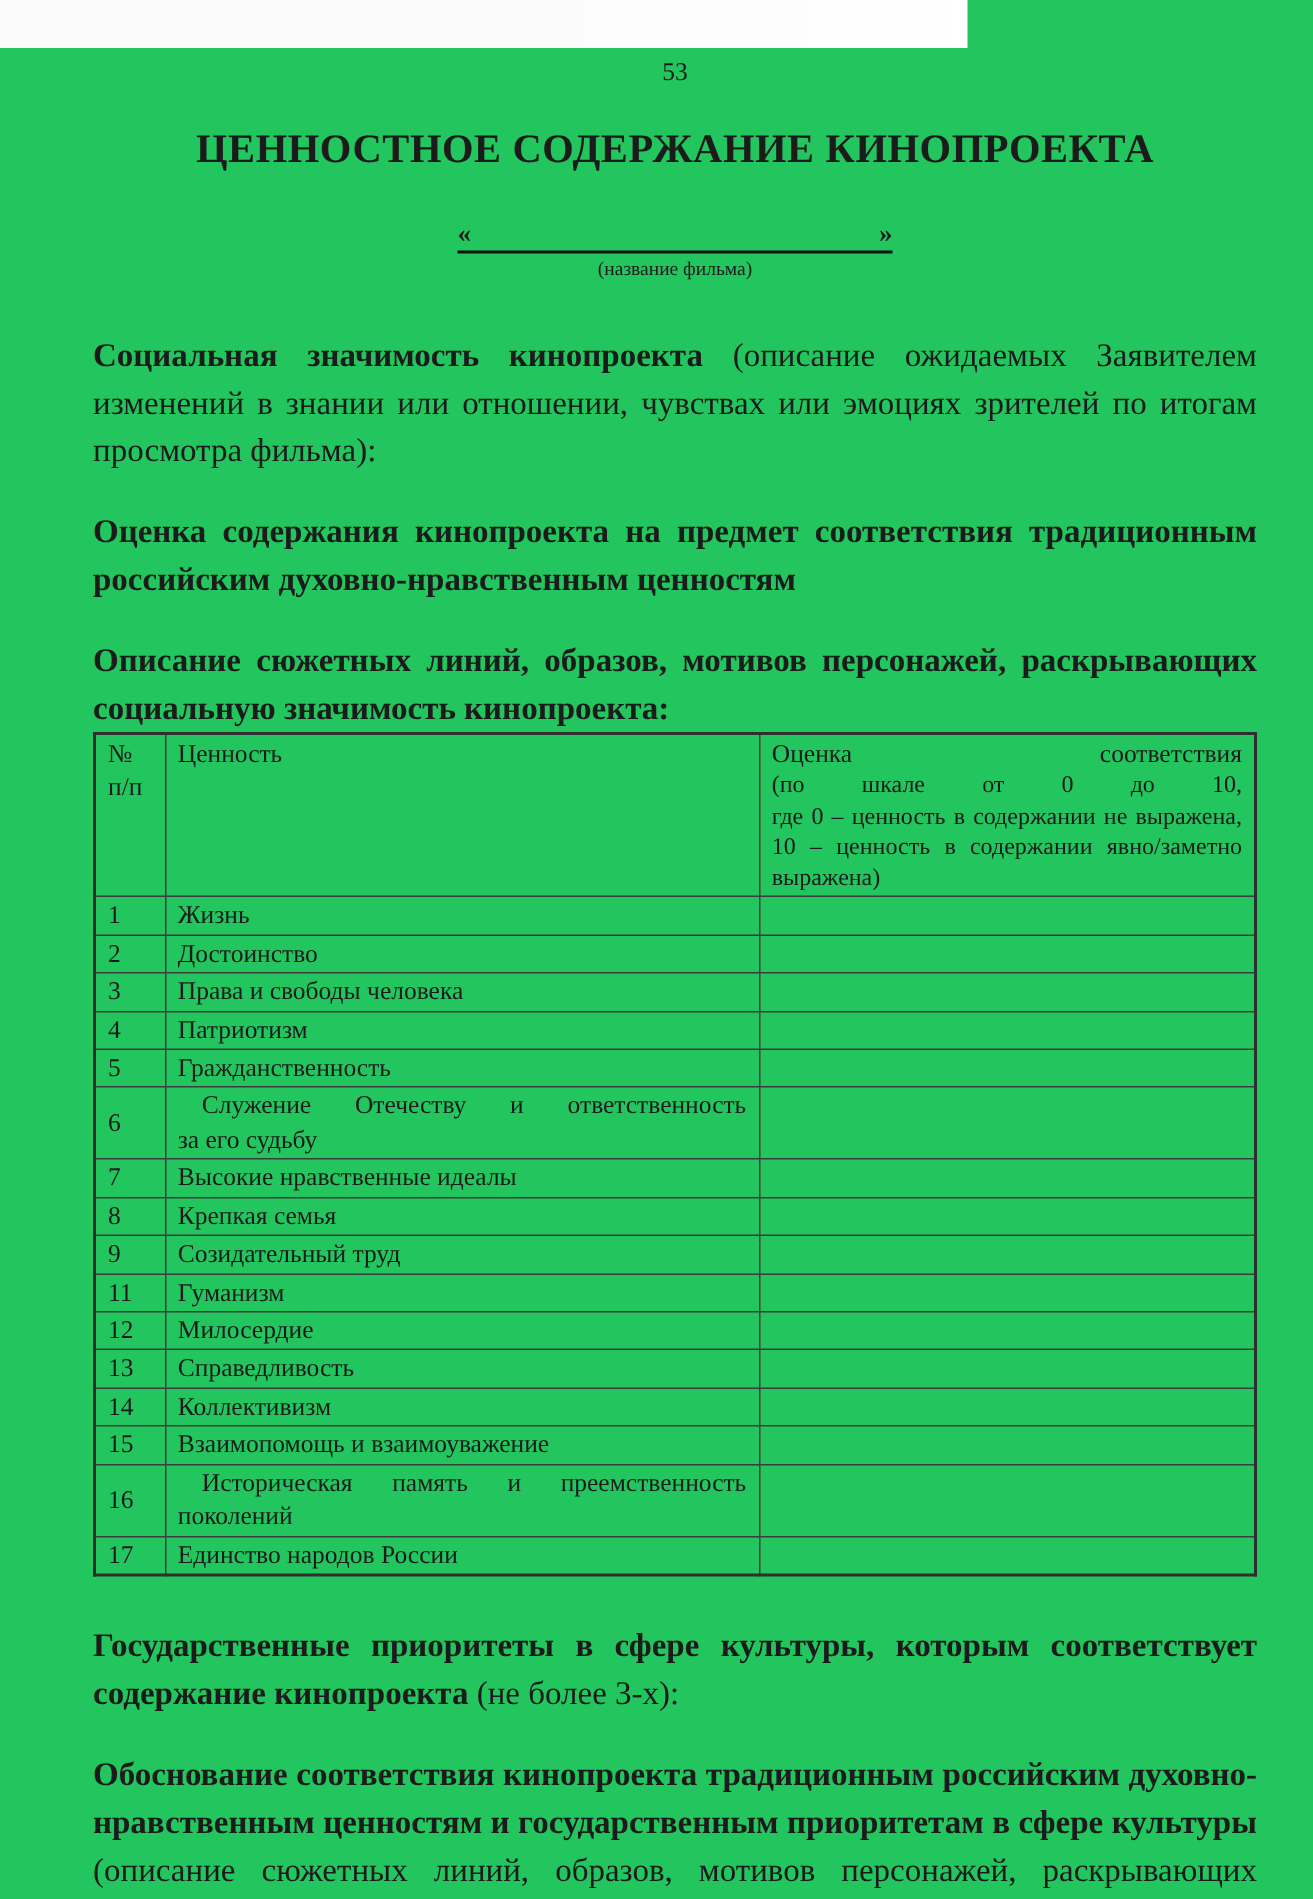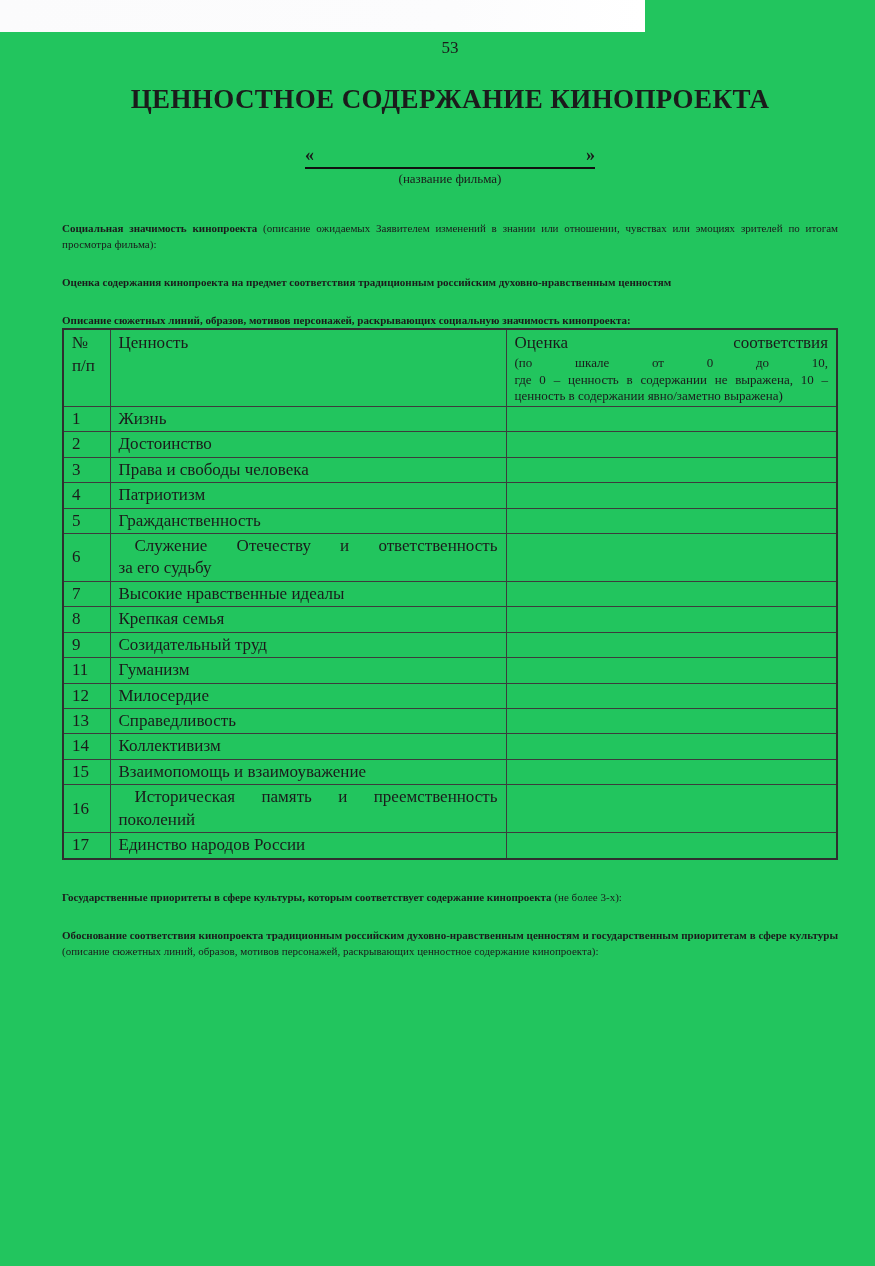--- a/index.html
+++ b/index.html
@@ -53,21 +53,21 @@
     line-height: 1.15;
     padding-bottom: 1px;
   }
   .film-title-blank { flex: 1 1 auto; min-height: 1px; }
   .film-title-caption {
     margin-top: 2px;
     font-size: 13px;
   }
   .para {
     margin-top: 22px;
-    font-size: 11px;
+    font-size: 22px;
     line-height: 1.45;
     text-align: justify;
     font-family: Liberation Serif, serif;
   }
   .para.first { margin-top: 34px; }
   .para b { font-weight: 700; }
   .table-heading { margin-bottom: 7px; }
   table.values-table {
     width: 100%;
     border-collapse: collapse;
@@ -83,21 +83,21 @@
     vertical-align: middle;
   }
   .values-table thead th { vertical-align: top; padding-top: 2px; }
   .col-num   { width: 47px; }
   .col-value { width: 396px; }
   .score-title {
     text-align: justify;
     text-align-last: justify;
   }
   .score-sub {
-    font-size: 13px;
+    font-size: 16px;
     line-height: 1.28;
     text-align: justify;
   }
   .score-sub.spread { text-align-last: justify; }
   .value-line { text-align: justify; }
   .value-line.spread { text-align-last: justify; margin-left: 16px; }
   .para-bottom { margin-top: 30px; }
 </style>
 </head>
 <body>

